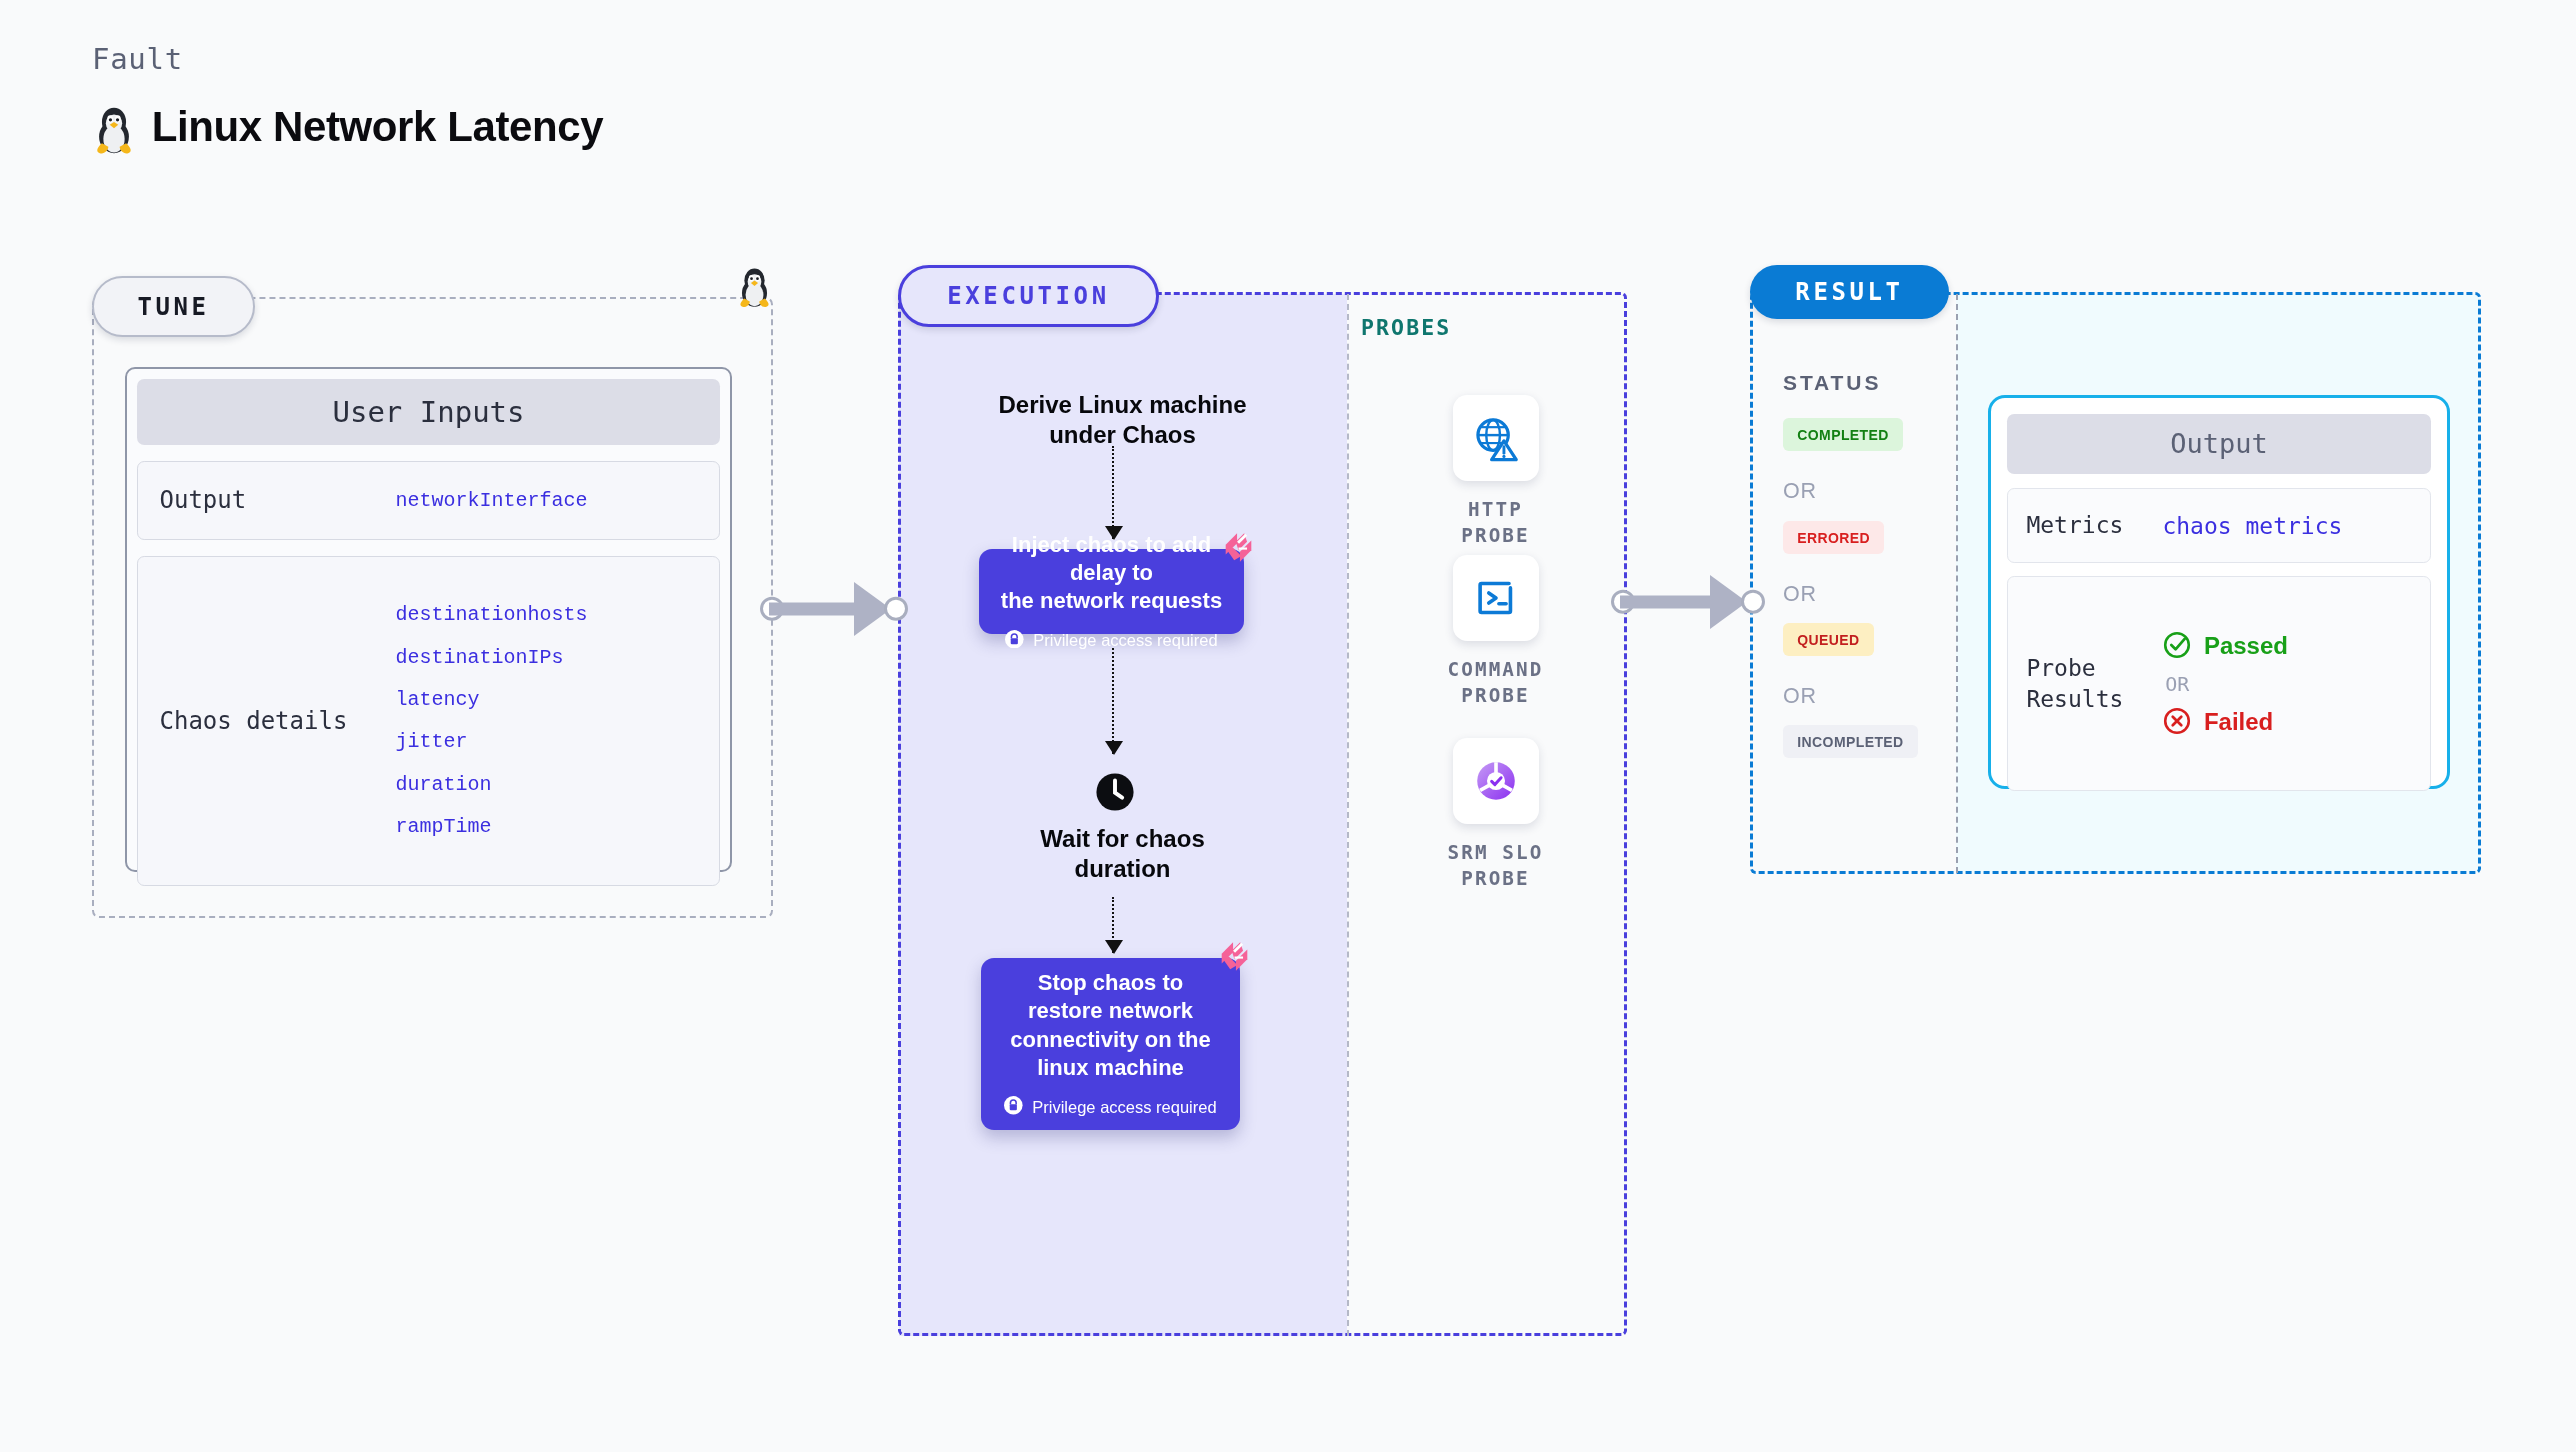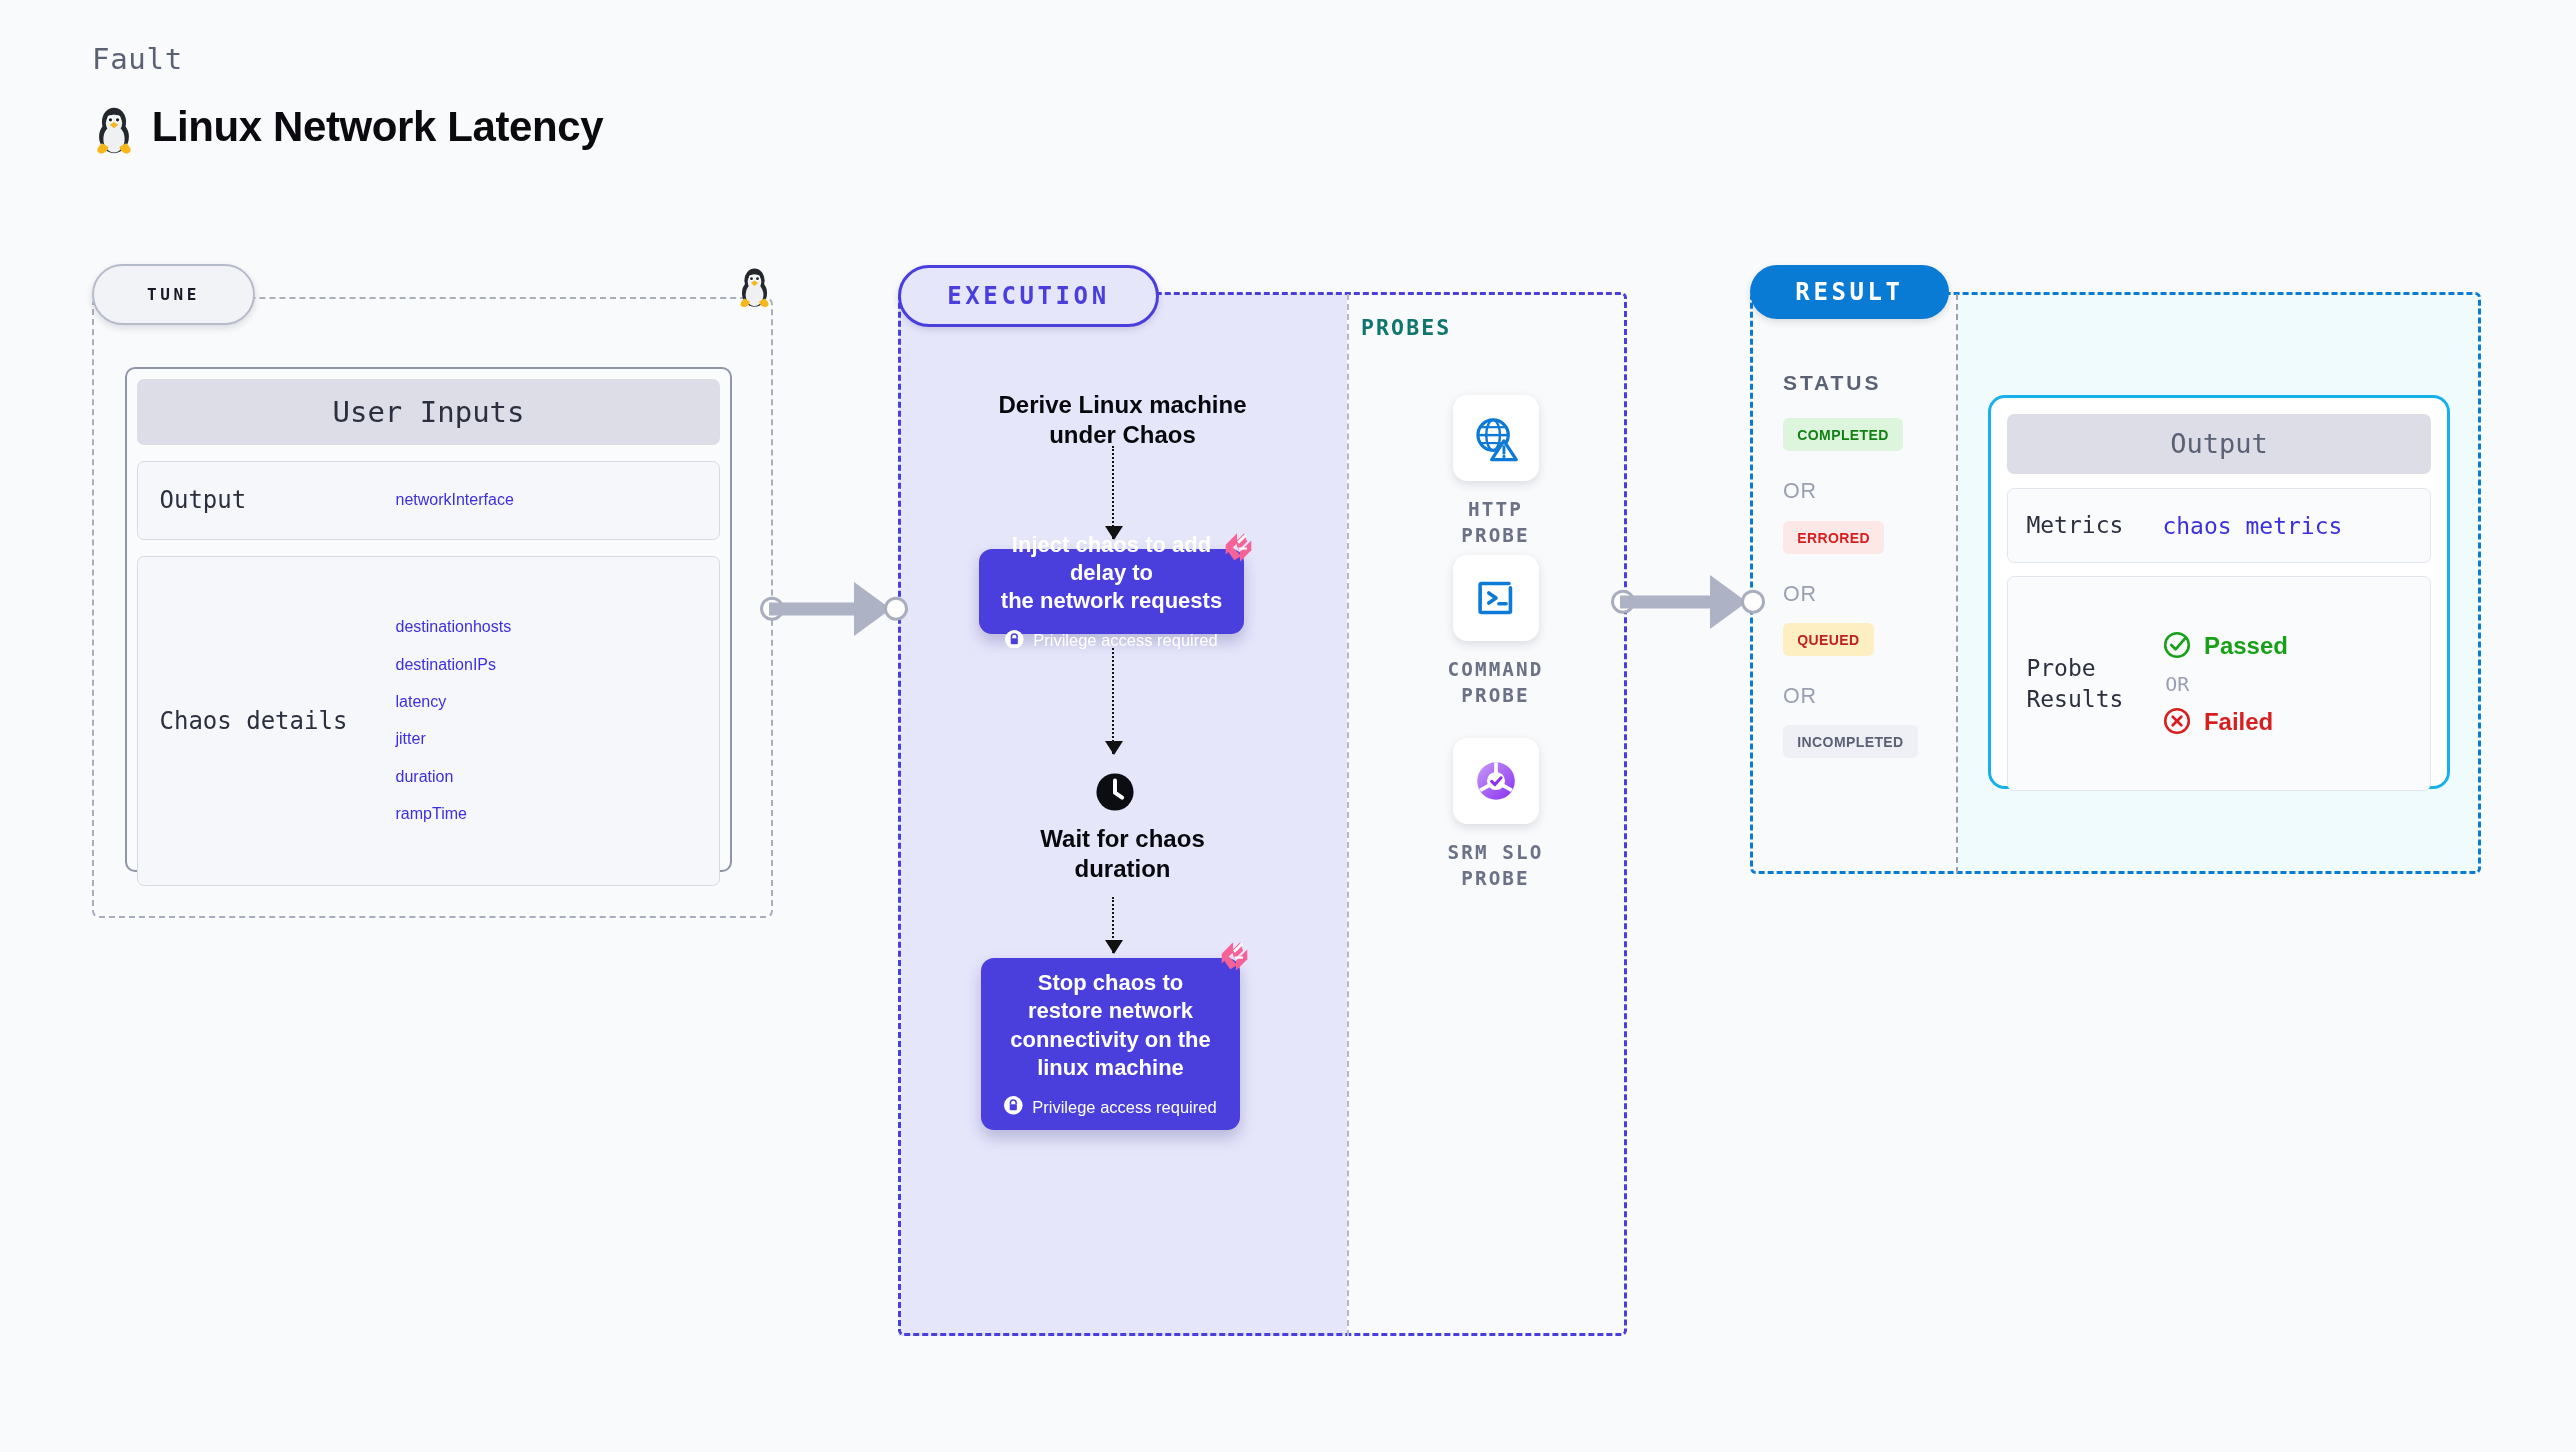--- a/index.html
+++ b/index.html
@@ -26,22 +26,22 @@
     border-radius:716px;font-family:"DejaVu Sans Mono","Liberation Mono",monospace;
     font-weight:bold;letter-spacing:3.6px;box-shadow:0 2.9px 7.2px rgba(20,25,60,.14);
     z-index:6;
   }
 
   
   #tune-box{
     position:absolute;left:92px;top:297px;width:677px;height:617px;
     border:2.9px dashed #a9aebf;border-radius:7.2px;background:transparent;
   }
-  #tune-pill{left:92px;top:264px;width:159px;height:57px;
-    background:#f2f3f7;border:2.9px solid #b6bbca;color:#171a24;font-size:16px;}
+  #tune-pill{left:92px;top:276px;width:159px;height:57px;
+    background:#f2f3f7;border:2.9px solid #b6bbca;color:#171a24;font-size:24px;}
   #tux-on-border{position:absolute;left:736px;top:265px;z-index:7;}
 
   #user-inputs-card{
     position:absolute;left:125px;top:367px;width:607px;height:505px;
     background:#fafbfd;border:2.9px solid #8f96a8;border-radius:10px;
     box-sizing:border-box;padding:10px;
   }
   #user-inputs-head{
     height:66px;background:#dcdde7;border-radius:7.2px;
     display:flex;align-items:center;justify-content:center;
@@ -51,22 +51,22 @@
   .io-row{
     margin-top:15.8px;background:#f6f7fb;border:1.4px solid #d7dae3;border-radius:7.2px;
     display:flex;align-items:center;padding:18.6px 21.5px;box-sizing:border-box;
   }
   .io-key{
     font-family:"DejaVu Sans Mono","Liberation Mono",monospace;
     font-size:24px;color:#2b2f3e;width:236px;flex:none;
   }
   .io-vals{display:flex;flex-direction:column;gap:19.3px;}
   .io-val{
-    font-family:Liberation Sans, sans-serif;
-    font-size:16px;color:#3b2fe0;
+    font-family:Liberation Mono, monospace;
+    font-size:20px;color:#3b2fe0;
   }
   #row-common{height:79px;}
   #row-chaos{height:330px;align-items:center;}
 
   
   .conn{position:absolute;z-index:5;}
   .conn .dot{
     position:absolute;width:18.6px;height:18.6px;border-radius:50%;
     background:#ffffff;border:3.6px solid #a9aebf;top:50%;transform:translateY(-50%);
   }

